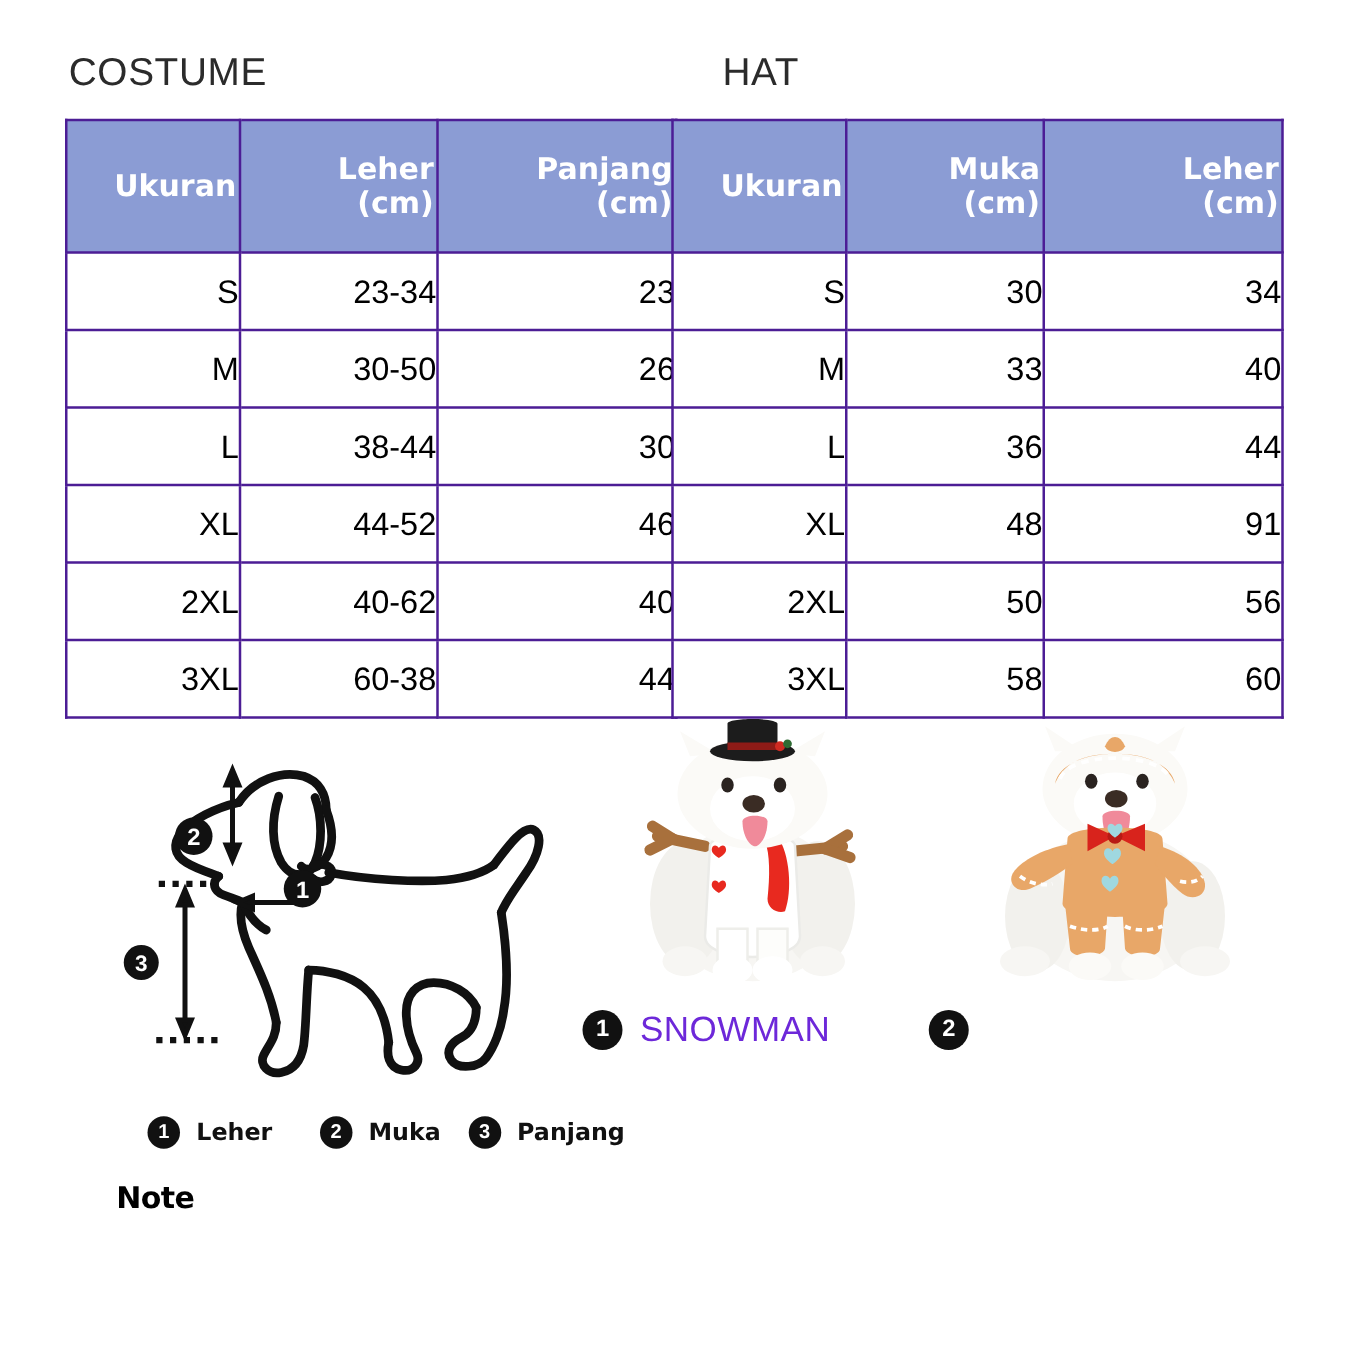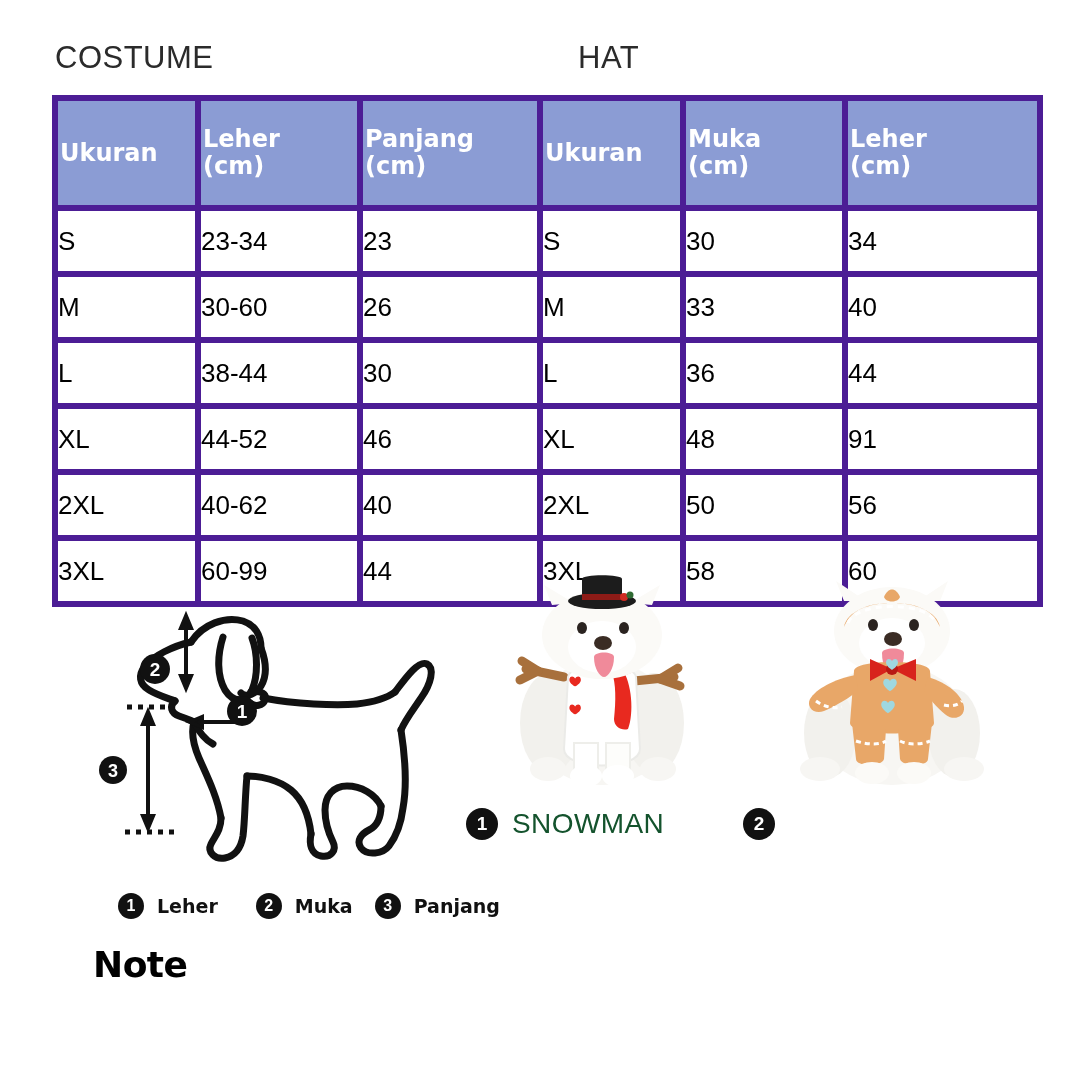--- a/index.html
+++ b/index.html
@@ -34,22 +34,22 @@
     position: absolute;
     border-collapse: collapse;
     table-layout: fixed;
     border: 2px solid #1a1a1a;
   }
   #costume-table { left: 52px;  top: 95px; width: 470px; }
   #hat-table     { left: 537px; top: 95px; width: 470px; }
 
   .size-table th,
   .size-table td {
-    border: 6px solid #4c1d95;
-    text-align: left;
+    border: 2px solid #4c1d95;
+    text-align: right;
     vertical-align: middle;
   }
   .size-table thead th {
     background: #8b9cd4;
     color: #ffffff;
     font-family: "DejaVu Sans", sans-serif;
     font-weight: bold;
     font-size: 24px;
     line-height: 1.12;
     height: 100px;
@@ -112,21 +112,21 @@
     font-family: "Liberation Sans", sans-serif;
     font-weight: bold;
     flex: none;
   }
   .badge-lg { width: 32px; height: 32px; font-size: 19px; }
   .caption-label {
     font-family: "Liberation Sans", sans-serif;
     font-size: 28px;
     font-weight: 400;
     letter-spacing: 0.4px;
-    color: #14532d;
+    color: #6d28d9;
   }
 
   
   #legend {
     position: absolute;
     left: 118px;
     top: 893px;
     display: flex;
     align-items: center;
     white-space: nowrap;
@@ -139,21 +139,21 @@
     font-family: "DejaVu Sans", sans-serif;
     font-size: 19px;
     font-weight: bold;
     color: #111111;
   }
 
   
   #note-block { position: absolute; left: 93px; top: 944px; }
   #note-heading {
     font-family: "DejaVu Sans", sans-serif;
-    font-size: 36px;
+    font-size: 24px;
     font-weight: bold;
     color: #000000;
     letter-spacing: -0.5px;
   }
   #note-text {
     margin-top: 9px;
     font-family: "DejaVu Sans", sans-serif;
     font-size: 20px;
     font-weight: bold;
     color: #000000;
@@ -183,41 +183,41 @@
     </tr>
   </thead>
   <tbody>
     <tr>
       <td>S</td>
       <td>23-34</td>
       <td>23</td>
     </tr>
     <tr>
       <td>M</td>
-      <td>30-60</td>
+      <td>30-50</td>
       <td>26</td>
     </tr>
     <tr>
       <td>L</td>
       <td>38-44</td>
       <td>30</td>
     </tr>
     <tr>
       <td>XL</td>
       <td>44-52</td>
       <td>46</td>
     </tr>
     <tr>
       <td>2XL</td>
       <td>40-62</td>
       <td>40</td>
     </tr>
     <tr>
       <td>3XL</td>
-      <td>60-99</td>
+      <td>60-38</td>
       <td>44</td>
     </tr>
   </tbody>
 </table>
 
 <div class="section-title" id="hat-title">HAT</div>
 
 <table class="size-table" id="hat-table">
   <thead>
     <tr>

